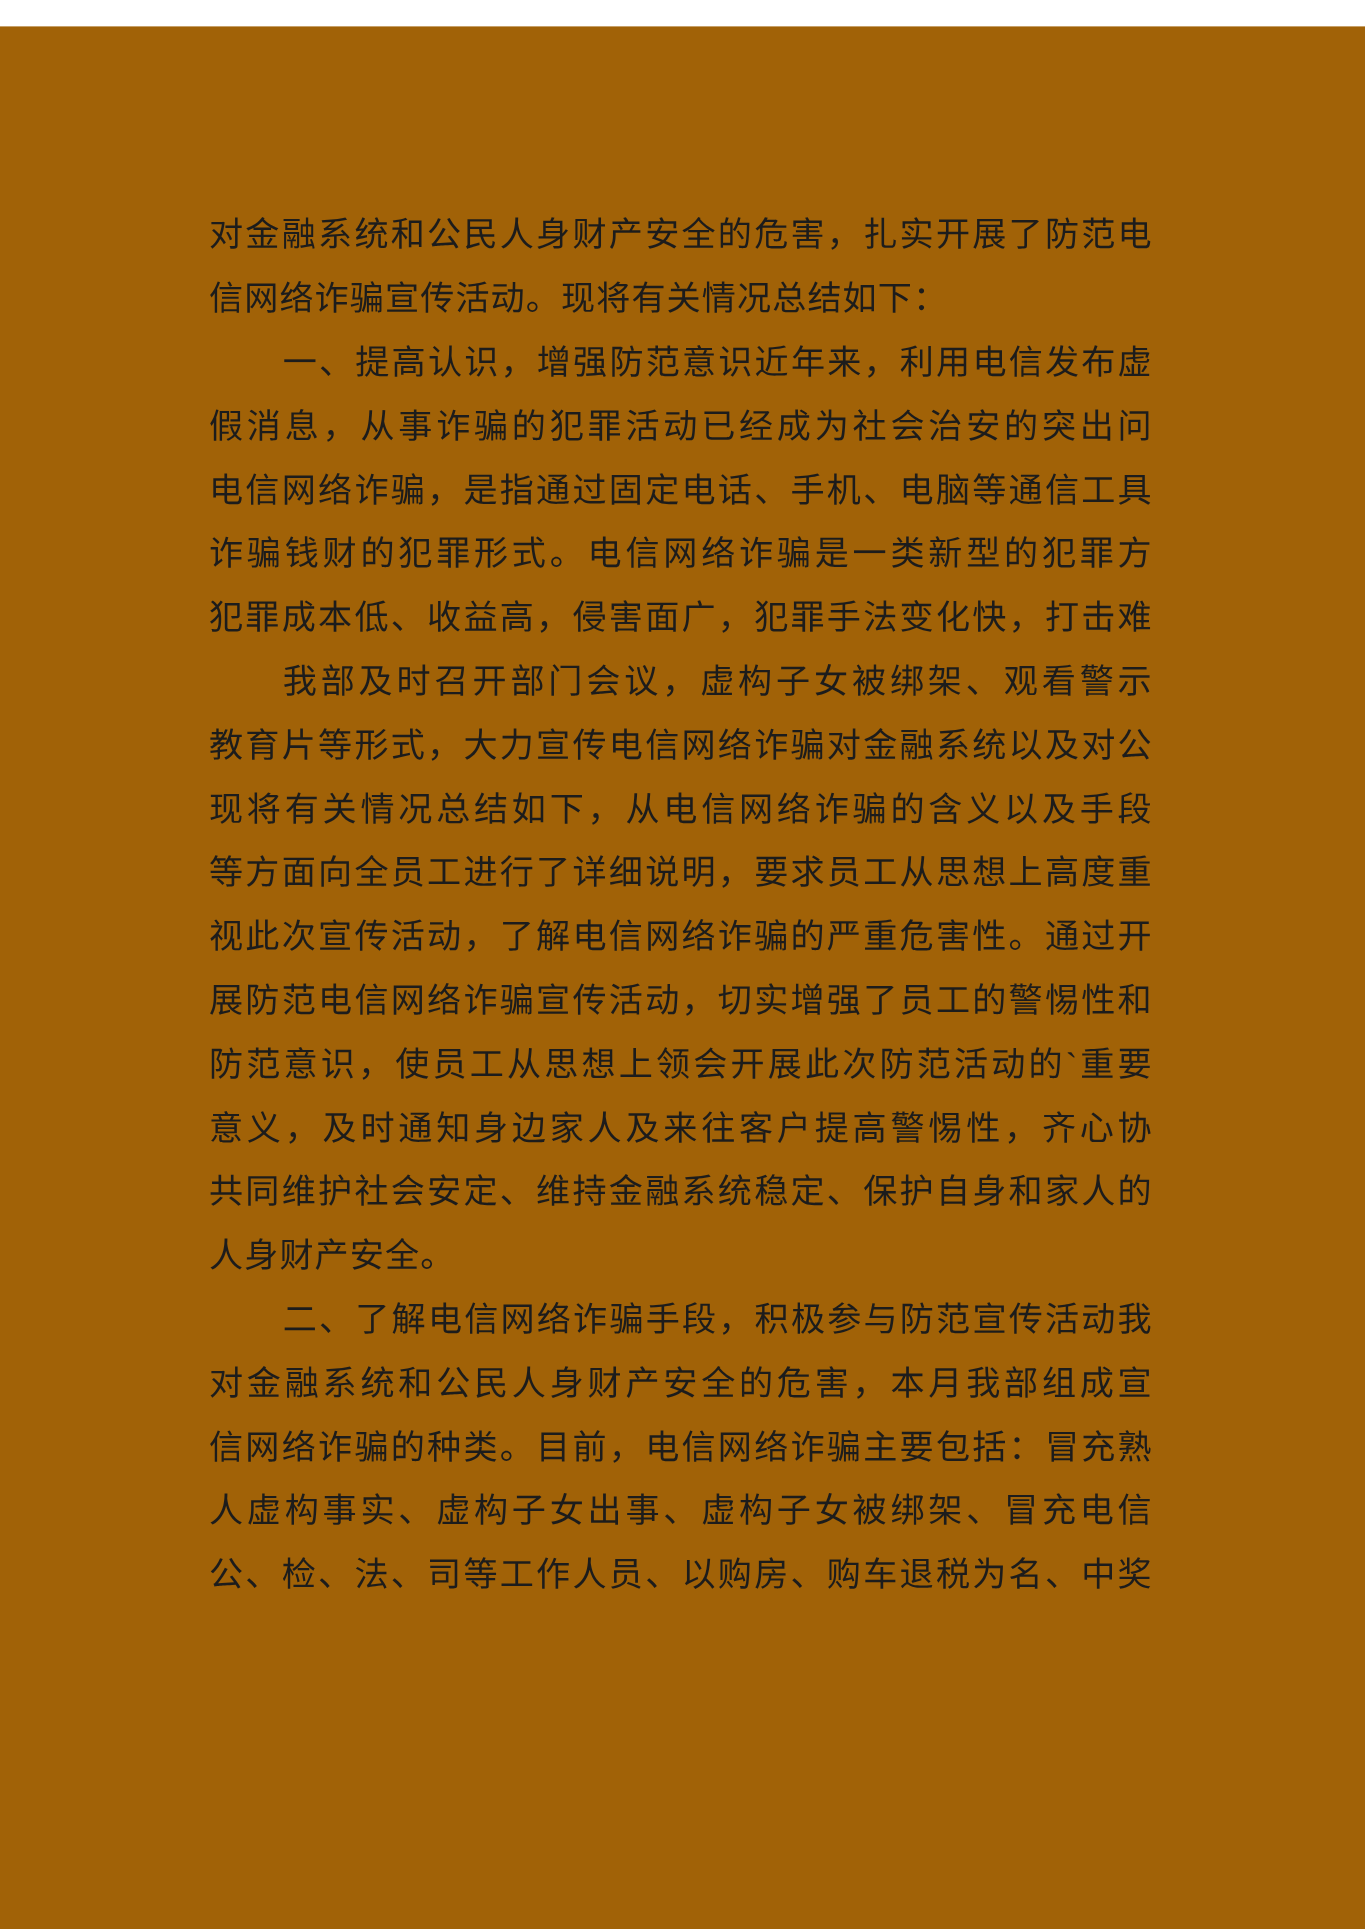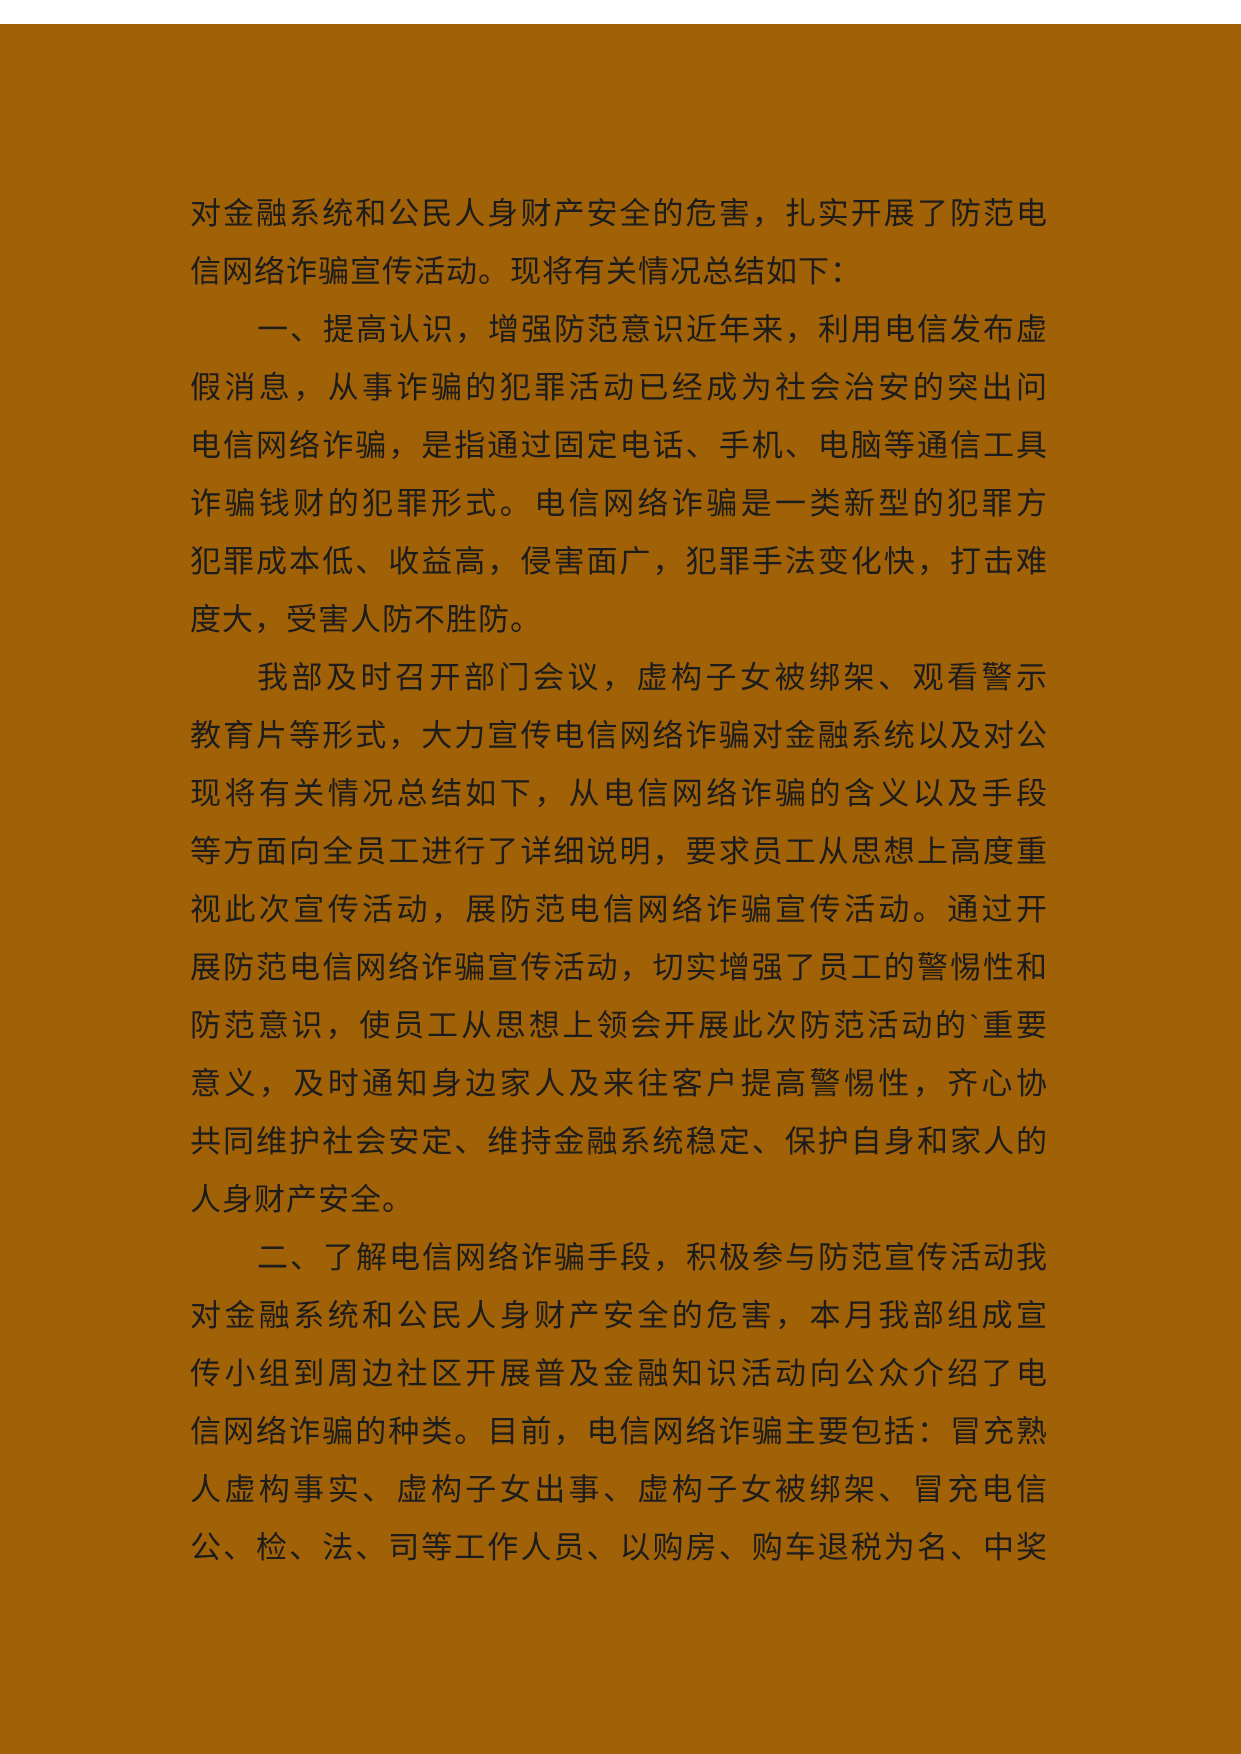--- a/index.html
+++ b/index.html
@@ -53,31 +53,29 @@
 
 <div class="page">
   <div class="text-block">
     <div class="line j">对金融系统和公民人身财产安全的危害，扎实开展了防范电</div>
     <div class="line end">信网络诈骗宣传活动。现将有关情况总结如下：</div>
     <div class="line j indent">一、提高认识，增强防范意识近年来，利用电信发布虚</div>
     <div class="line j">假消息，从事诈骗的犯罪活动已经成为社会治安的突出问题。</div>
     <div class="line j">电信网络诈骗，是指通过固定电话、手机、电脑等通信工具</div>
     <div class="line j">诈骗钱财的犯罪形式。电信网络诈骗是一类新型的犯罪方式，</div>
     <div class="line j">犯罪成本低、收益高，侵害面广，犯罪手法变化快，打击难</div>
-    <div class="line end">度大，受害人防不胜防。</div>
     <div class="line j indent">我部及时召开部门会议，虚构子女被绑架、观看警示</div>
     <div class="line j">教育片等形式，大力宣传电信网络诈骗对金融系统以及对公</div>
     <div class="line j">现将有关情况总结如下，从电信网络诈骗的含义以及手段</div>
     <div class="line j">等方面向全员工进行了详细说明，要求员工从思想上高度重</div>
-    <div class="line j">视此次宣传活动，展防范电信网络诈骗宣传活动。通过开</div>
+    <div class="line j">视此次宣传活动，了解电信网络诈骗的严重危害性。通过开</div>
     <div class="line j">展防范电信网络诈骗宣传活动，切实增强了员工的警惕性和</div>
     <div class="line j">防范意识，使员工从思想上领会开展此次防范活动的`重要</div>
     <div class="line j">意义，及时通知身边家人及来往客户提高警惕性，齐心协力，</div>
     <div class="line j">共同维护社会安定、维持金融系统稳定、保护自身和家人的</div>
     <div class="line end">人身财产安全。</div>
     <div class="line j indent">二、了解电信网络诈骗手段，积极参与防范宣传活动我</div>
     <div class="line j">对金融系统和公民人身财产安全的危害，本月我部组成宣</div>
-    <div class="line j">传小组到周边社区开展普及金融知识活动向公众介绍了电</div>
     <div class="line j">信网络诈骗的种类。目前，电信网络诈骗主要包括：冒充熟</div>
     <div class="line j">人虚构事实、虚构子女出事、虚构子女被绑架、冒充电信局、</div>
     <div class="line j">公、检、法、司等工作人员、以购房、购车退税为名、中奖</div>
   </div>
 </div>
 
 </body></html>

